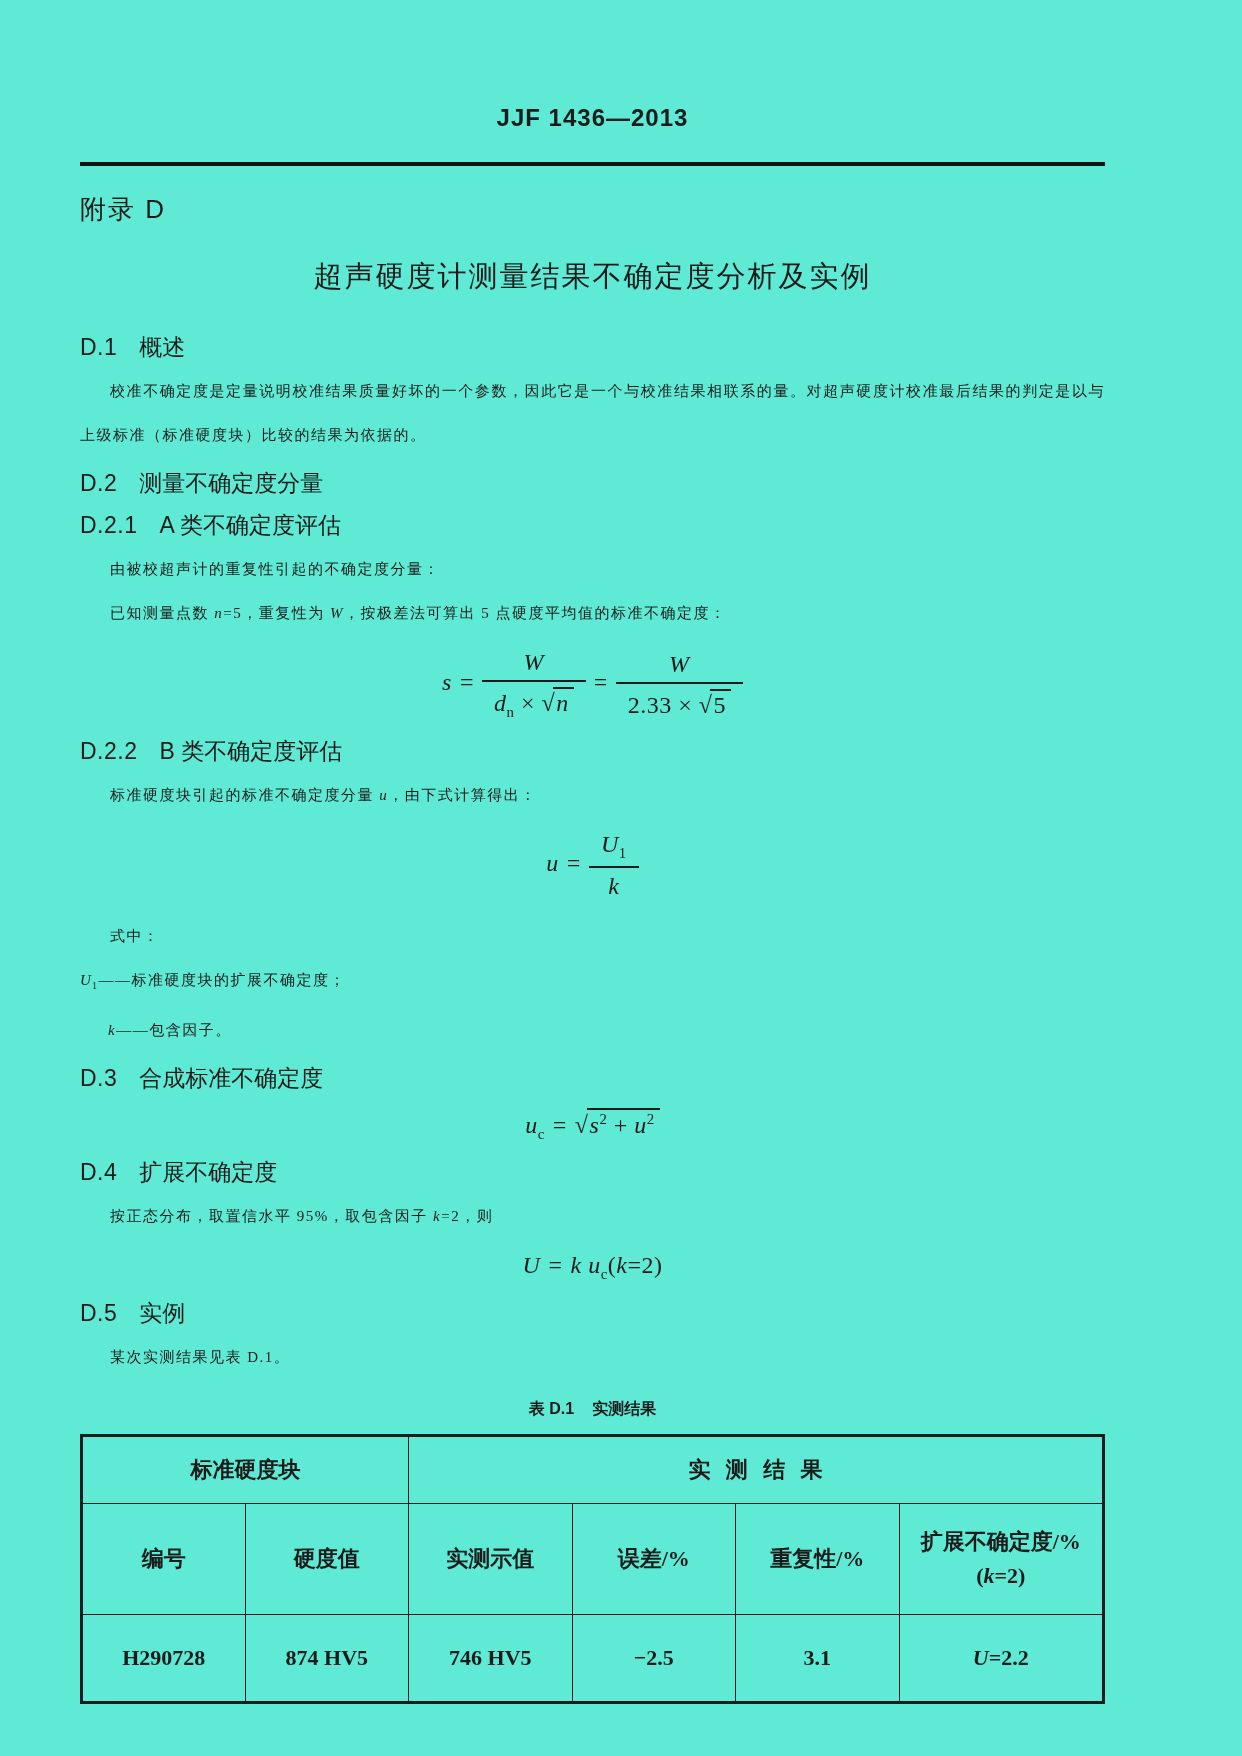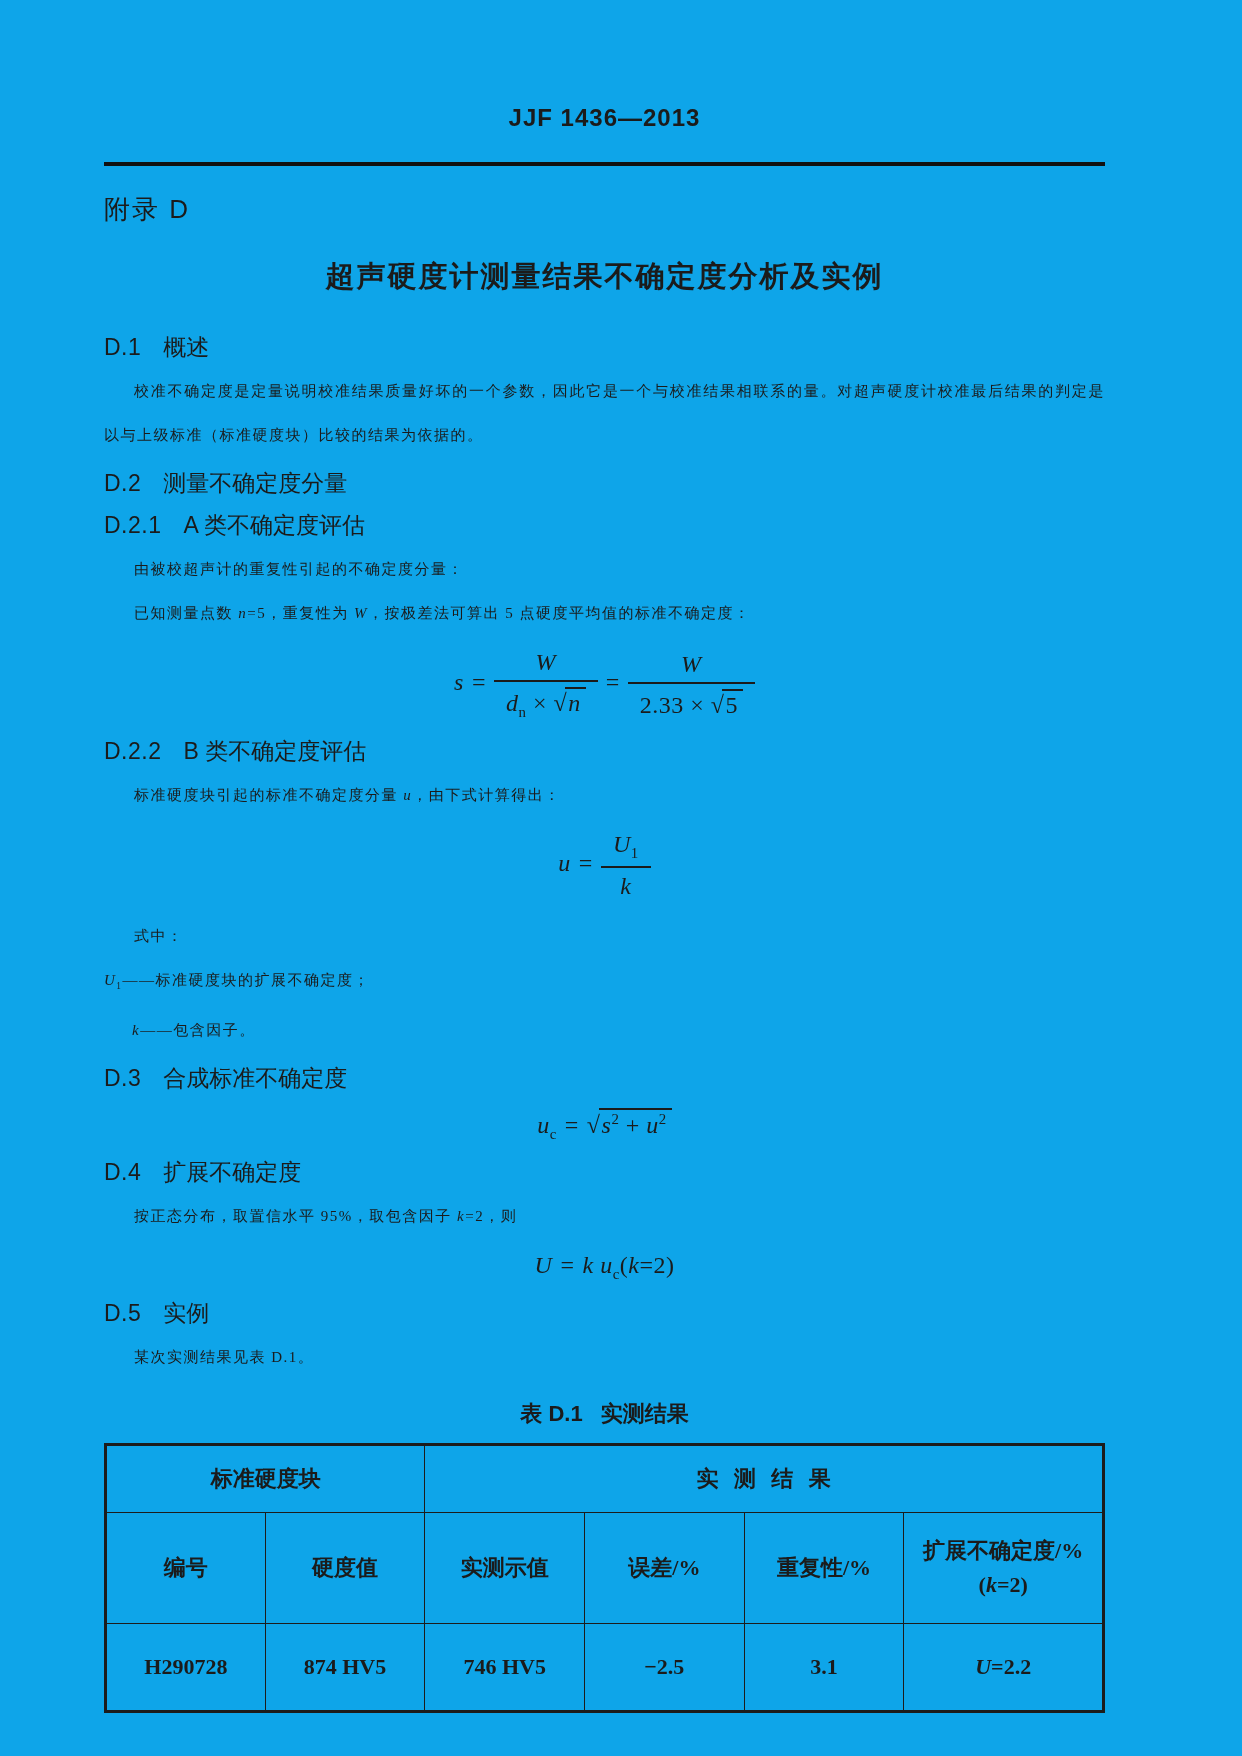--- a/index.html
+++ b/index.html
@@ -1,54 +1,54 @@
 <!DOCTYPE html>
 <html lang="zh"><head>
 <meta charset="utf-8">
 <style>
   html,body { margin:0; padding:0; background:#e9e9e9; }
   .page {
     position:relative;
     width:1242px; height:1756px;
     margin:0 auto;
-    background:#0ea5e9;
+    background:#5eead4;
     color:#1b1b1b;
     box-sizing:border-box;
-    padding:104px 137px 0 104px;
+    padding:104px 137px 0 80px;
     overflow:hidden;
     font-family:"Liberation Serif","DejaVu Serif",serif;
   }
   .doc-header { text-align:center; font-family:"Liberation Sans","DejaVu Sans",sans-serif;
     font-weight:bold; font-size:24px; letter-spacing:1px; }
   .header-rule { margin-top:30px; border-top:4px solid #111; }
   .appendix { margin-top:26px; font-family:"Liberation Sans","DejaVu Sans",sans-serif;
     font-weight:normal; font-size:26px; letter-spacing:2px; }
   .title { margin:30px 0 34px; text-align:center;
     font-family:"Liberation Sans","DejaVu Sans",sans-serif;
-    font-weight:bold; font-size:29px; letter-spacing:2px; }
+    font-weight:normal; font-size:29px; letter-spacing:2px; }
   .heading { margin:10px 0 6px; font-family:"Liberation Sans","DejaVu Sans",sans-serif;
     font-weight:normal; font-size:23px; line-height:32px; }
   .heading .hnum { margin-right:22px; letter-spacing:0.5px; }
   .p { margin:0; font-size:15px; line-height:44px; text-align:justify; letter-spacing:1.5px; }
   .indent { text-indent:2em; }
   .pad1 { padding-left:28px; }
   .var { font-style:italic; font-family:"Liberation Serif","DejaVu Serif",serif; }
   sub { font-size:0.62em; }
   sup { font-size:0.62em; }
   .formula { text-align:center; font-size:24px; margin:14px 0 14px; letter-spacing:0.5px; }
   .formula .op { padding:0 8px; }
   .frac { display:inline-block; vertical-align:middle; text-align:center; }
   .frac .num { display:block; border-bottom:2px solid currentColor; padding:0 12px 4px; }
   .frac .den { display:block; padding:5px 12px 0;text-align:center; }
   .rad { display:inline-block; white-space:nowrap; }
   .radsign { display:inline-block; }
   .radbody { display:inline-block; border-top:2px solid currentColor; padding:1px 5px 0 3px; margin-left:-2px; }
   .tbl-caption { margin:20px 0 14px; text-align:center;
     font-family:"Liberation Sans","DejaVu Sans",sans-serif;
-    font-weight:bold; font-size:22px; }
+    font-weight:bold; font-size:16px; }
   .tbl-caption .cap-label { margin-right:18px; }
   table.results { width:100%; border-collapse:collapse; border:3px solid #1c1c1c;
     font-size:22px; table-layout:fixed; }
   table.results th, table.results td { border:1.6px solid #1c1c1c; font-weight:bold;
     text-align:center; vertical-align:middle; padding:4px 6px; }
   tr.group-row th { height:58px; }
   tr.head-row th { height:102px; }
   tr.data-row td { height:78px; }
   .spread { letter-spacing:0.7em; text-indent:0.7em; }
   .h6 { line-height:34px; }

